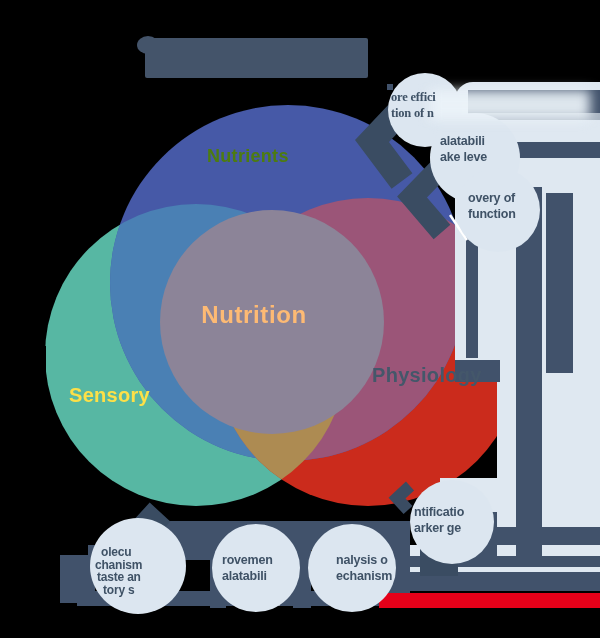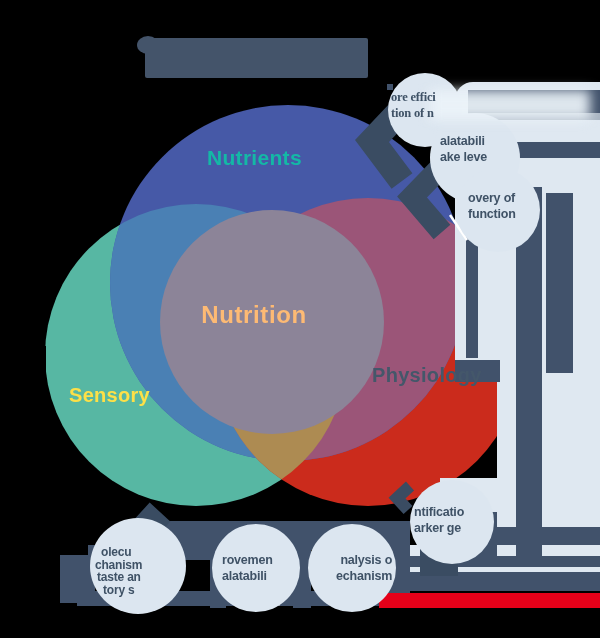--- a/index.html
+++ b/index.html
@@ -3,21 +3,21 @@
 <meta charset="utf-8">
 <style>
   html,body{margin:0;padding:0;background:#000;}
   #stage{position:relative;width:600px;height:638px;background:#000;overflow:hidden;
          font-family:"Liberation Sans",sans-serif;}
   .abs{position:absolute;}
   .callout-text{position:absolute;font-size:12.5px;line-height:15.5px;font-weight:bold;
                 color:#3f5266;letter-spacing:-0.2px;white-space:nowrap;}
   .callout-text span{display:block;}
   .circle-label{position:absolute;font-weight:bold;font-size:20px;letter-spacing:0.3px;white-space:nowrap;}
-  #nutrients-label{left:207px;top:146px;font-size:21px;color:#14b8a6;}
+  #nutrients-label{left:207px;top:146px;font-size:18px;color:#4d7c0f;}
   #sensory-label{left:69px;top:384px;color:#fde047;}
   #physiology-label{left:372px;top:364px;color:#44576a;text-align:right;}
   #nutrition-label{left:196px;top:301px;width:116px;text-align:center;
                    font-size:24px;font-weight:bold;color:#fdba74;letter-spacing:0.6px;}
   .blur-streak{position:absolute;background:rgba(236,243,249,0.92);filter:blur(6px);}
   #c5{font-size:12px;line-height:12.5px;}
 </style>
 </head>
 <body>
 
@@ -147,18 +147,18 @@
   <div class="callout-text" id="c5" style="left:95px;top:546px;">
     <span style="margin-left:6px;">olecu</span>
     <span>chanism</span>
     <span style="margin-left:2px;">taste an</span>
     <span style="margin-left:8px;">tory s</span>
   </div>
   <div class="callout-text" style="left:222px;top:553px;">
     <span>rovemen</span>
     <span>alatabili</span>
   </div>
-  <div class="callout-text" style="left:336px;top:553px;text-align:right;">
+  <div class="callout-text" style="left:336px;top:553px;">
     <span>nalysis o</span>
     <span>echanism</span>
   </div>
 
 </div>
 
 </body></html>

